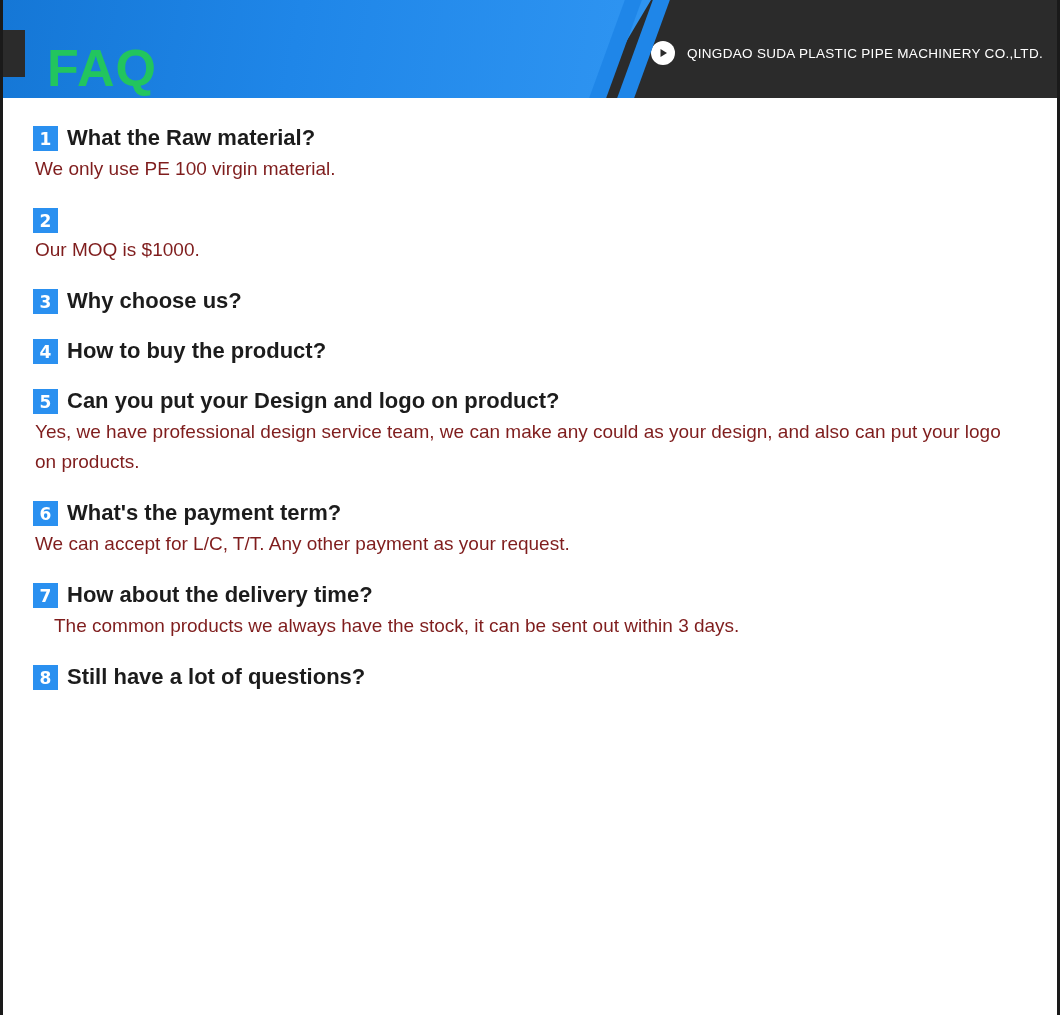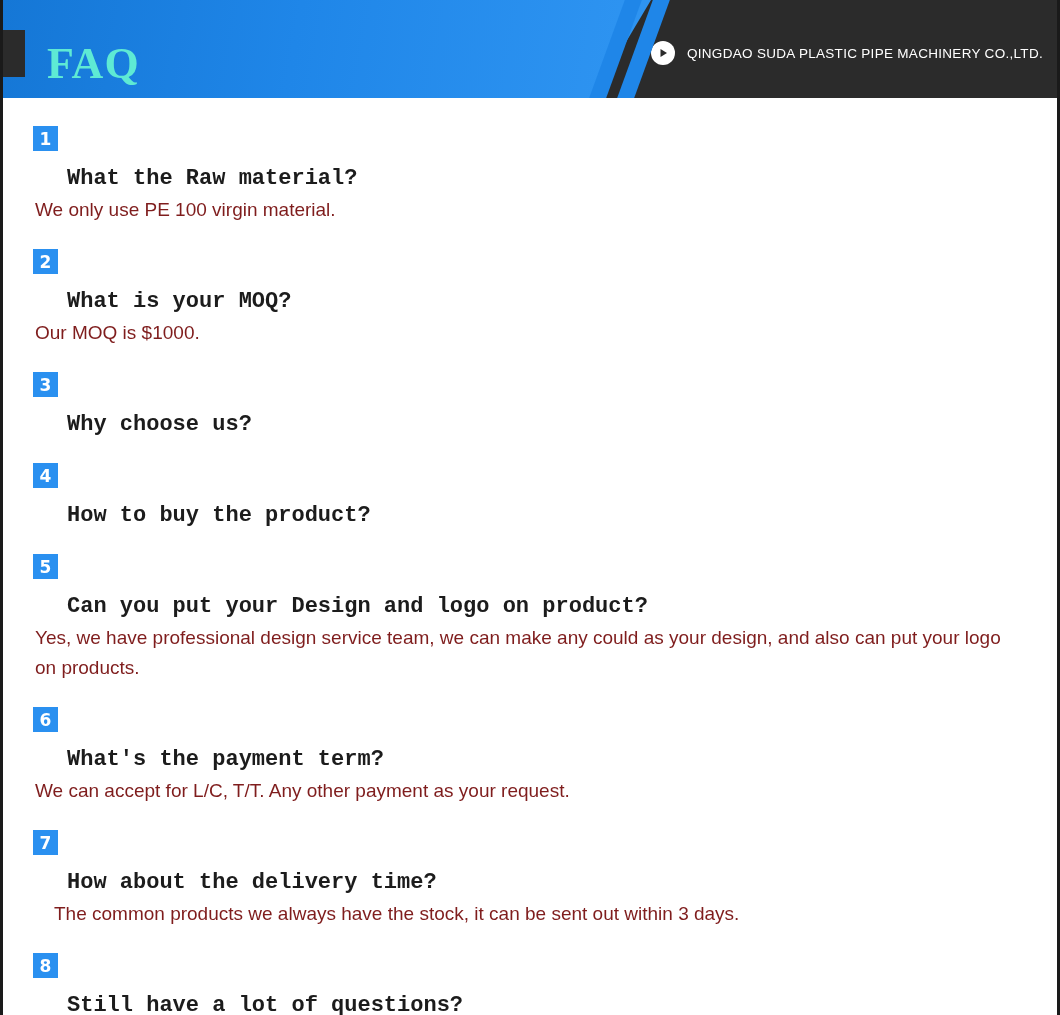--- a/index.html
+++ b/index.html
@@ -46,26 +46,26 @@
     top: 30px;
     width: 22px;
     height: 47px;
     background: #2b2b2b;
     z-index: 3;
   }
   .faq-title {
     position: absolute;
     left: 44px;
     top: 38px;
-    font-size: 44px;
+    font-size: 52px;
     font-weight: bold;
-    color: #5eead4;
+    color: #22c55e;
     letter-spacing: 1px;
     z-index: 4;
-    font-family: Liberation Serif, serif;
+    font-family: Liberation Sans, sans-serif;
   }
   .slash {
     position: absolute;
     top: 0;
     height: 98px;
     width: 17px;
     background: #1f86e8;
     transform: skewX(-20deg);
     z-index: 5;
   }
@@ -128,22 +128,21 @@
     justify-content: center;
     margin-right: 9px;
     margin-top: 2px;
     font-family: "DejaVu Sans", sans-serif;
   }
   .q-text {
     font-size: 22px;
     font-weight: bold;
     color: #1c1c1c;
     line-height: 28px;
-    font-family: Liberation Mono, monospace;
-    margin-top: 41px;
+    font-family: Liberation Sans, sans-serif;
   }
   .a-text {
     font-size: 19px;
     color: #7f1d1d;
     line-height: 30px;
     margin-left: 2px;
     max-width: 1010px;
     font-family: "Liberation Sans", sans-serif;
   }
 </style>
@@ -174,21 +173,20 @@
       <div class="q-row">
         <div class="q-num">1</div>
         <div class="q-text">What the Raw material?</div>
       </div>
       <div class="a-text">We only use PE 100 virgin material.</div>
     </div>
 
     <div class="qa-block">
       <div class="q-row">
         <div class="q-num">2</div>
-        <div class="q-text">What is your MOQ?</div>
       </div>
       <div class="a-text">Our MOQ is $1000.</div>
     </div>
 
     <div class="qa-block">
       <div class="q-row">
         <div class="q-num">3</div>
         <div class="q-text">Why choose us?</div>
       </div>
     </div>

